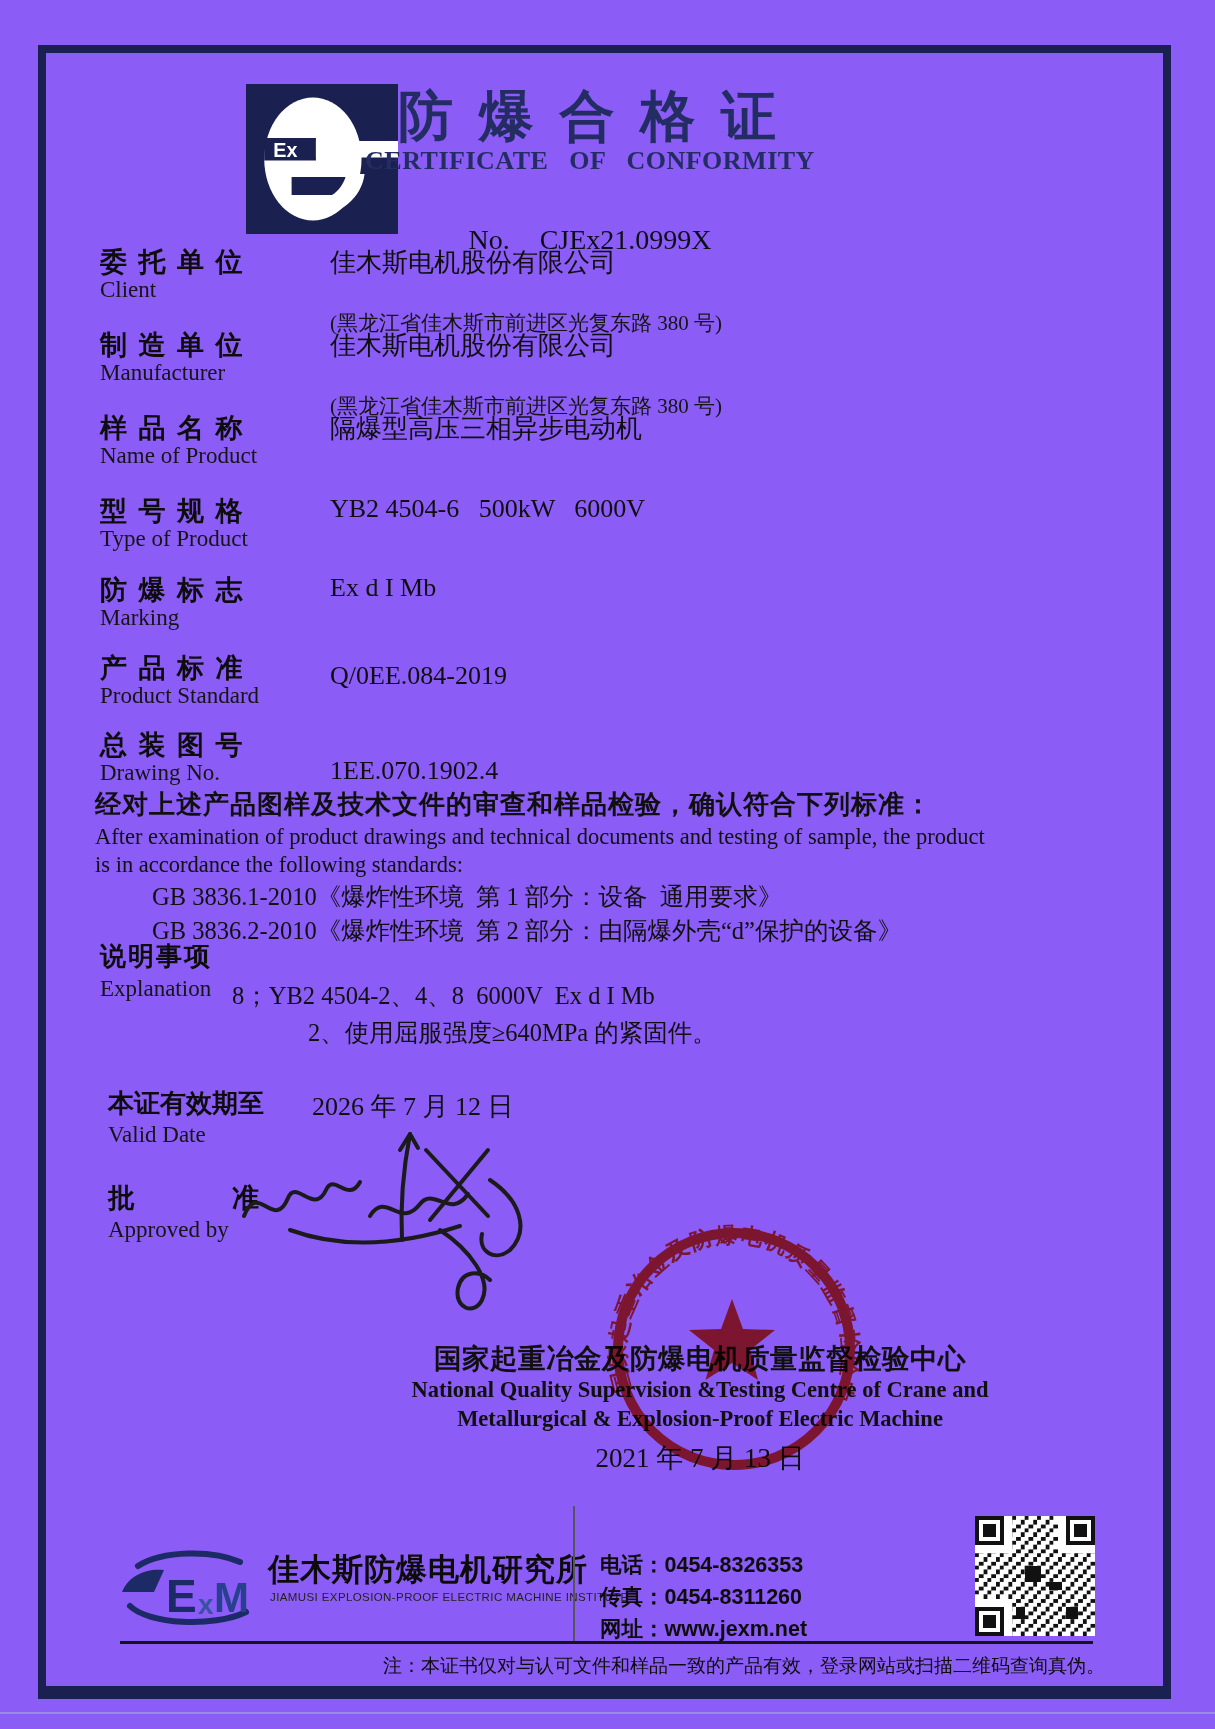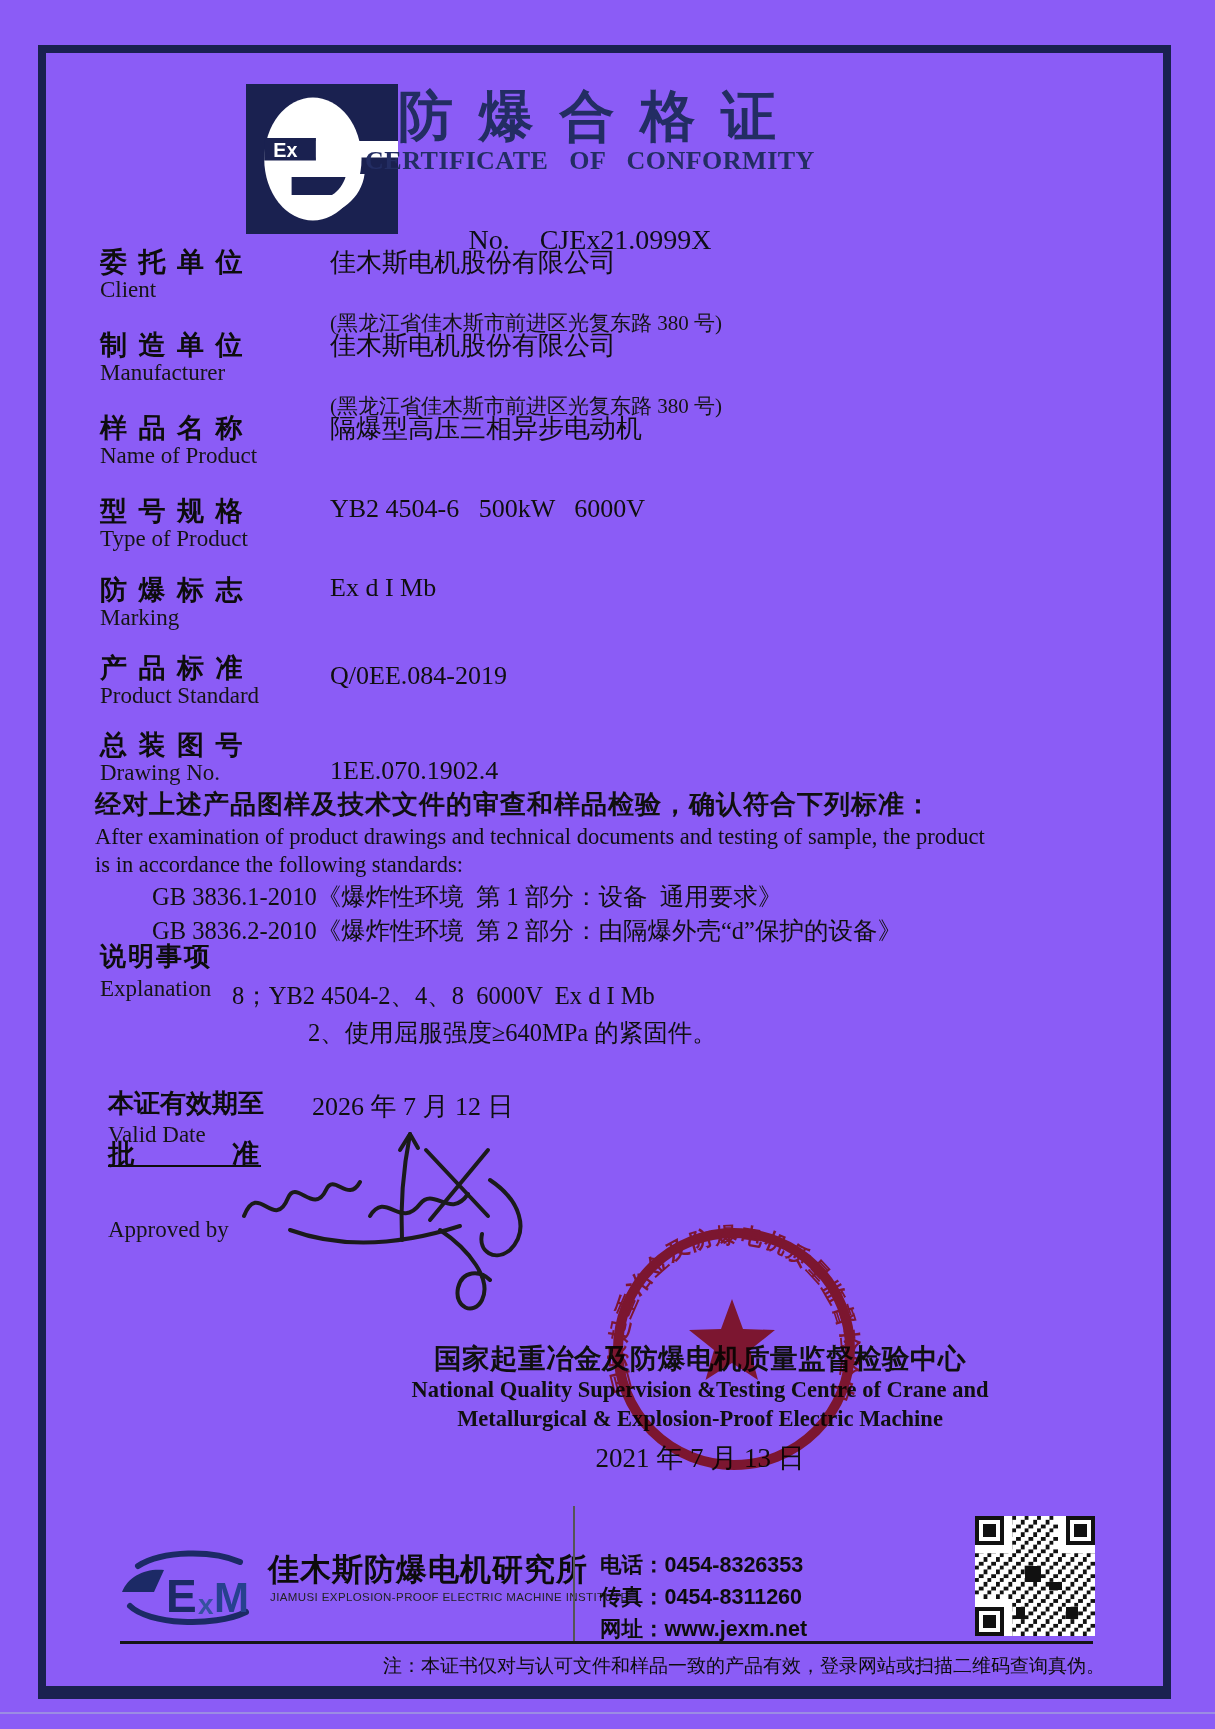--- a/index.html
+++ b/index.html
@@ -97,21 +97,21 @@
 
   <div class="abs cn-label" style="left:100px;top:939px;font-size:26px;">说明事项</div>
   <div class="abs en-label" style="left:100px;top:976px;">Explanation</div>
   <div class="abs expl" style="left:232px;top:979px;">8；YB2 4504-2、4、8  6000V  Ex d I Mb</div>
   <div class="abs expl" style="left:308px;top:1016px;text-align:right;">2、使用屈服强度≥640MPa 的紧固件。</div>
 
   <div class="abs cn-label" style="left:108px;top:1086px;font-size:26px;letter-spacing:0;">本证有效期至</div>
   <div class="abs en-label" style="left:108px;top:1122px;">Valid Date</div>
   <div class="abs val" style="left:312px;top:1089px;">2026 年 7 月 12 日</div>
 
-  <div class="abs cn-label" style="left:108px;top:1136px;text-decoration:underline;">批          准</div>
+  <div class="abs cn-label" style="left:108px;top:1180px;">批          准</div>
   <div class="abs en-label" style="left:108px;top:1217px;">Approved by</div>
   <div class="abs" style="left:230px;top:1120px;width:310px;height:215px;">
     <svg width="310" height="215" viewBox="0 0 310 215">
       <g fill="none" stroke="#1b1b1b" stroke-width="4" stroke-linecap="round">
         <path d="M14,96 C28,60 44,112 58,78 C66,58 84,96 96,70 C104,52 118,84 130,62"></path>
         <path d="M172,120 C170,80 174,45 180,14"></path>
         <path d="M180,14 L170,30 M180,14 L188,28"></path>
         <path d="M140,96 C156,70 170,110 190,84 C204,66 220,100 238,74"></path>
         <path d="M210,110 C240,130 262,160 252,180 C244,196 224,188 228,168 C232,150 250,150 260,160"></path>
         <path d="M196,30 L258,96 M258,30 L200,100"></path>

